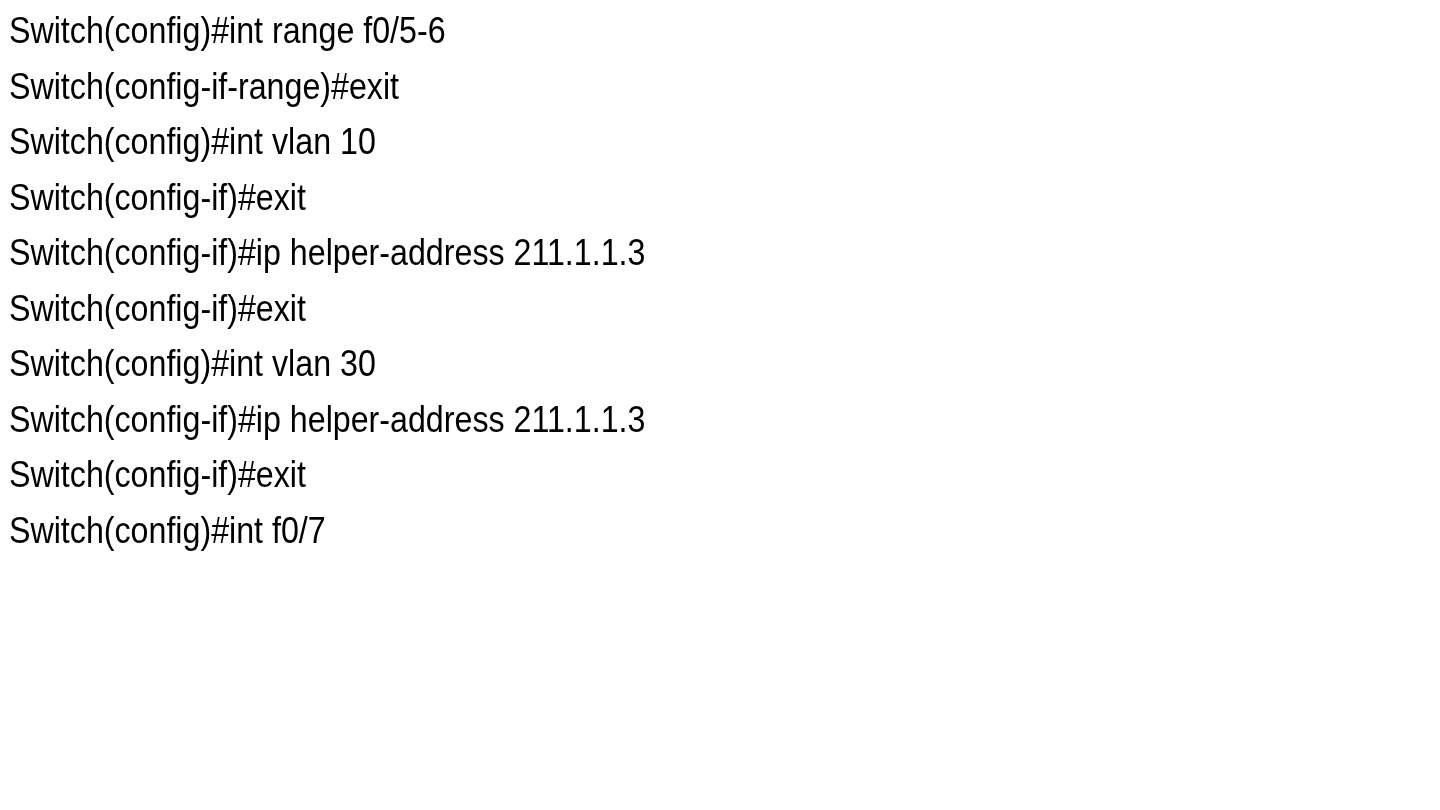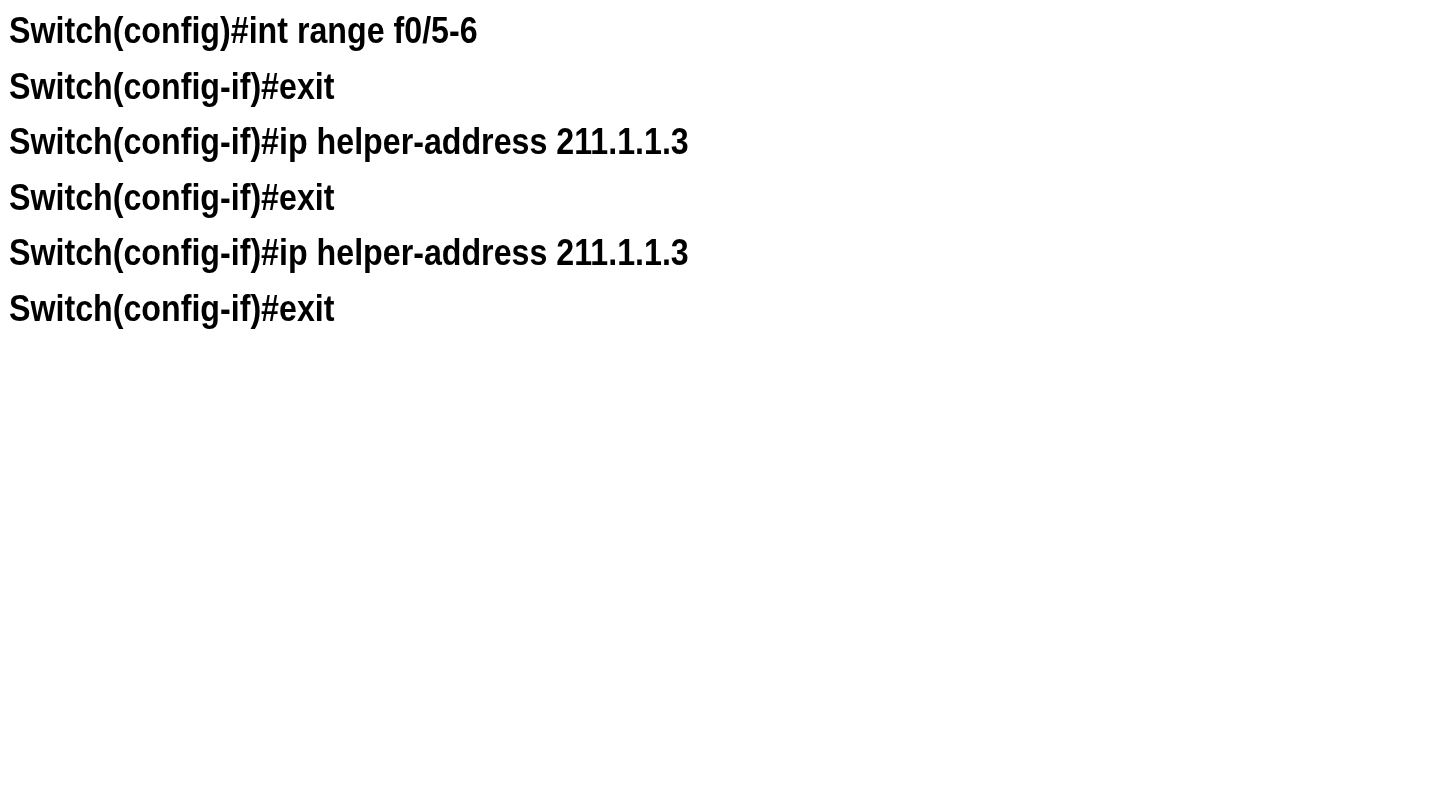--- a/index.html
+++ b/index.html
@@ -13,21 +13,21 @@
     overflow: hidden;
     font-family: "Liberation Sans", "DejaVu Sans", sans-serif;
   }
   .cli-transcript {
     padding: 3px 0 0 9px;
   }
   .cli-line {
     height: 55.5px;
     line-height: 55.5px;
     white-space: nowrap;
-    font-weight: 700;
+    font-weight: 400;
     font-size: 37px;
     color: #000000;
   }
   
   .cli-line-inner {
     display: inline-block;
     transform: scaleX(0.87);
     transform-origin: 0 50%;
     white-space: pre;
   }
@@ -41,39 +41,51 @@
 </head>
 <body style="background: rgb(255, 255, 255); color: rgb(0, 0, 0);">
 
 <main class="cli-transcript">
 
     <div class="cli-line">
       <span class="cli-line-inner"><span class="cli-command">Switch(config)#int range f0/5-6</span></span>
     </div>
 
 
+    <div class="cli-line">
+      <span class="cli-line-inner"><span class="cli-command">Switch(config-if-range)#exit</span></span>
+    </div>
 
+    <div class="cli-line">
+      <span class="cli-line-inner"><span class="cli-command">Switch(config)#int vlan 10</span></span>
+    </div>
 
 
     <div class="cli-line">
       <span class="cli-line-inner"><span class="cli-command">Switch(config-if)#exit</span></span>
     </div>
 
 
     <div class="cli-line">
       <span class="cli-line-inner"><span class="cli-command">Switch(config-if)#ip helper-address 211.1.1.3</span></span>
     </div>
 
     <div class="cli-line">
       <span class="cli-line-inner"><span class="cli-command">Switch(config-if)#exit</span></span>
     </div>
 
+    <div class="cli-line">
+      <span class="cli-line-inner"><span class="cli-command">Switch(config)#int vlan 30</span></span>
+    </div>
 
     <div class="cli-line">
       <span class="cli-line-inner"><span class="cli-command">Switch(config-if)#ip helper-address 211.1.1.3</span></span>
     </div>
 
     <div class="cli-line">
       <span class="cli-line-inner"><span class="cli-command">Switch(config-if)#exit</span></span>
     </div>
 
+    <div class="cli-line">
+      <span class="cli-line-inner"><span class="cli-command">Switch(config)#int f0/7</span></span>
+    </div>
 
   </main>
 
 </body></html>

